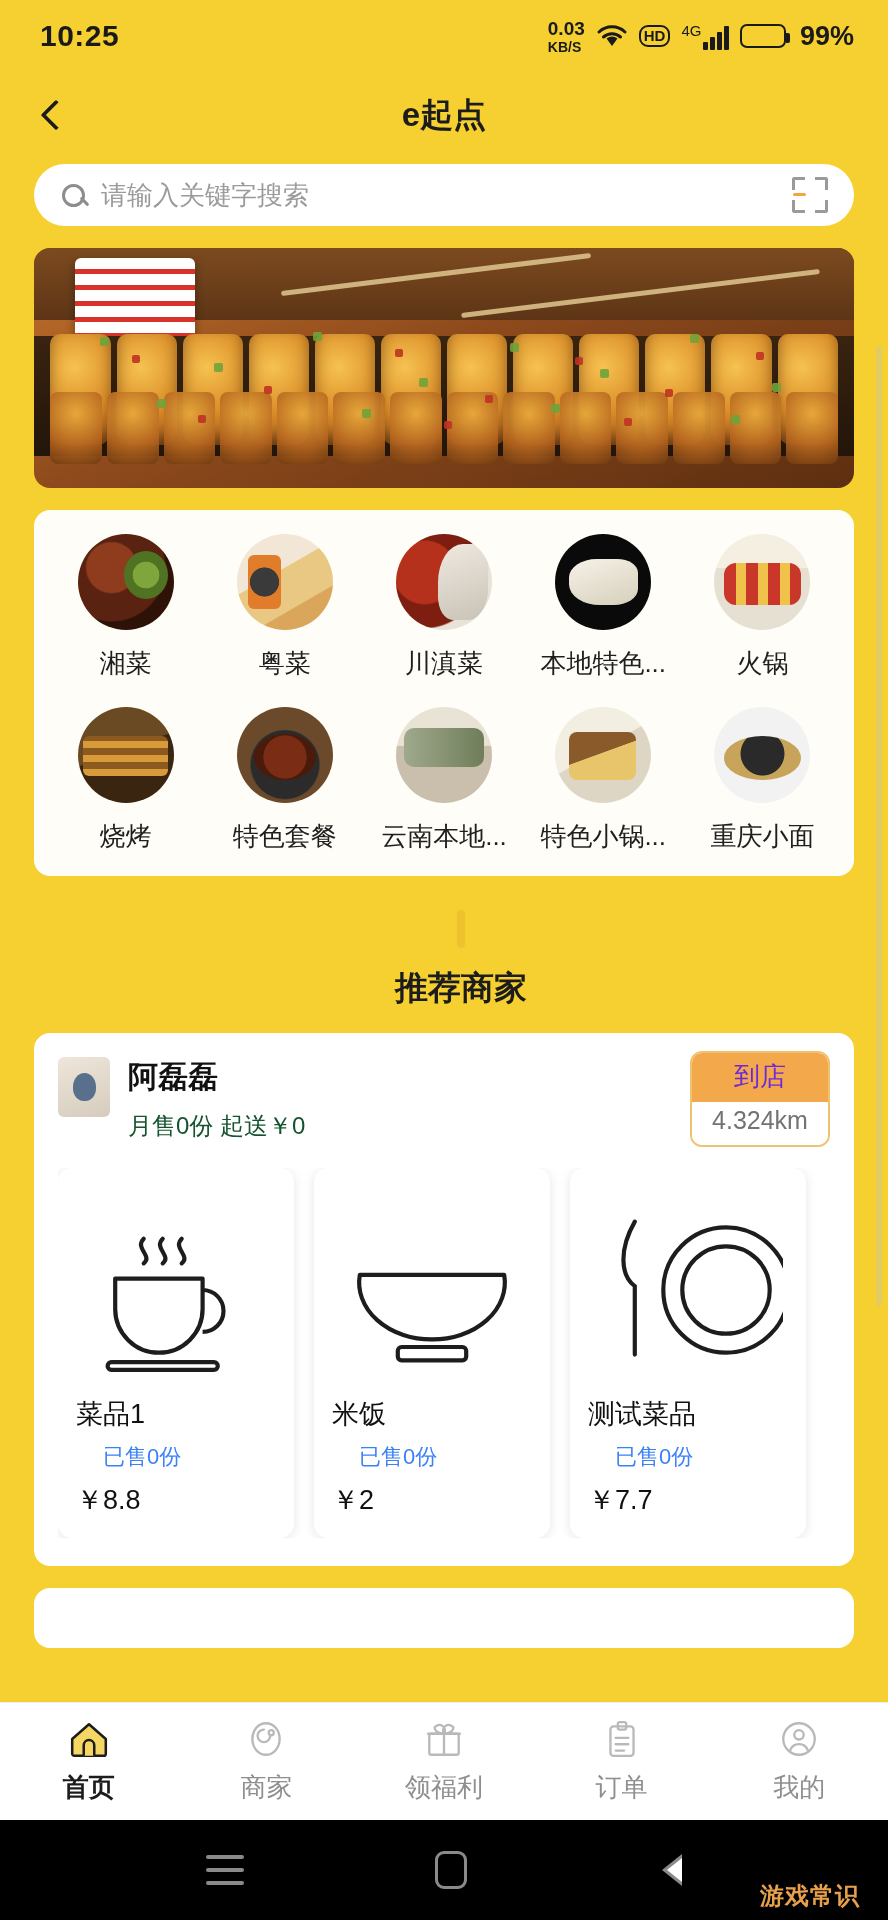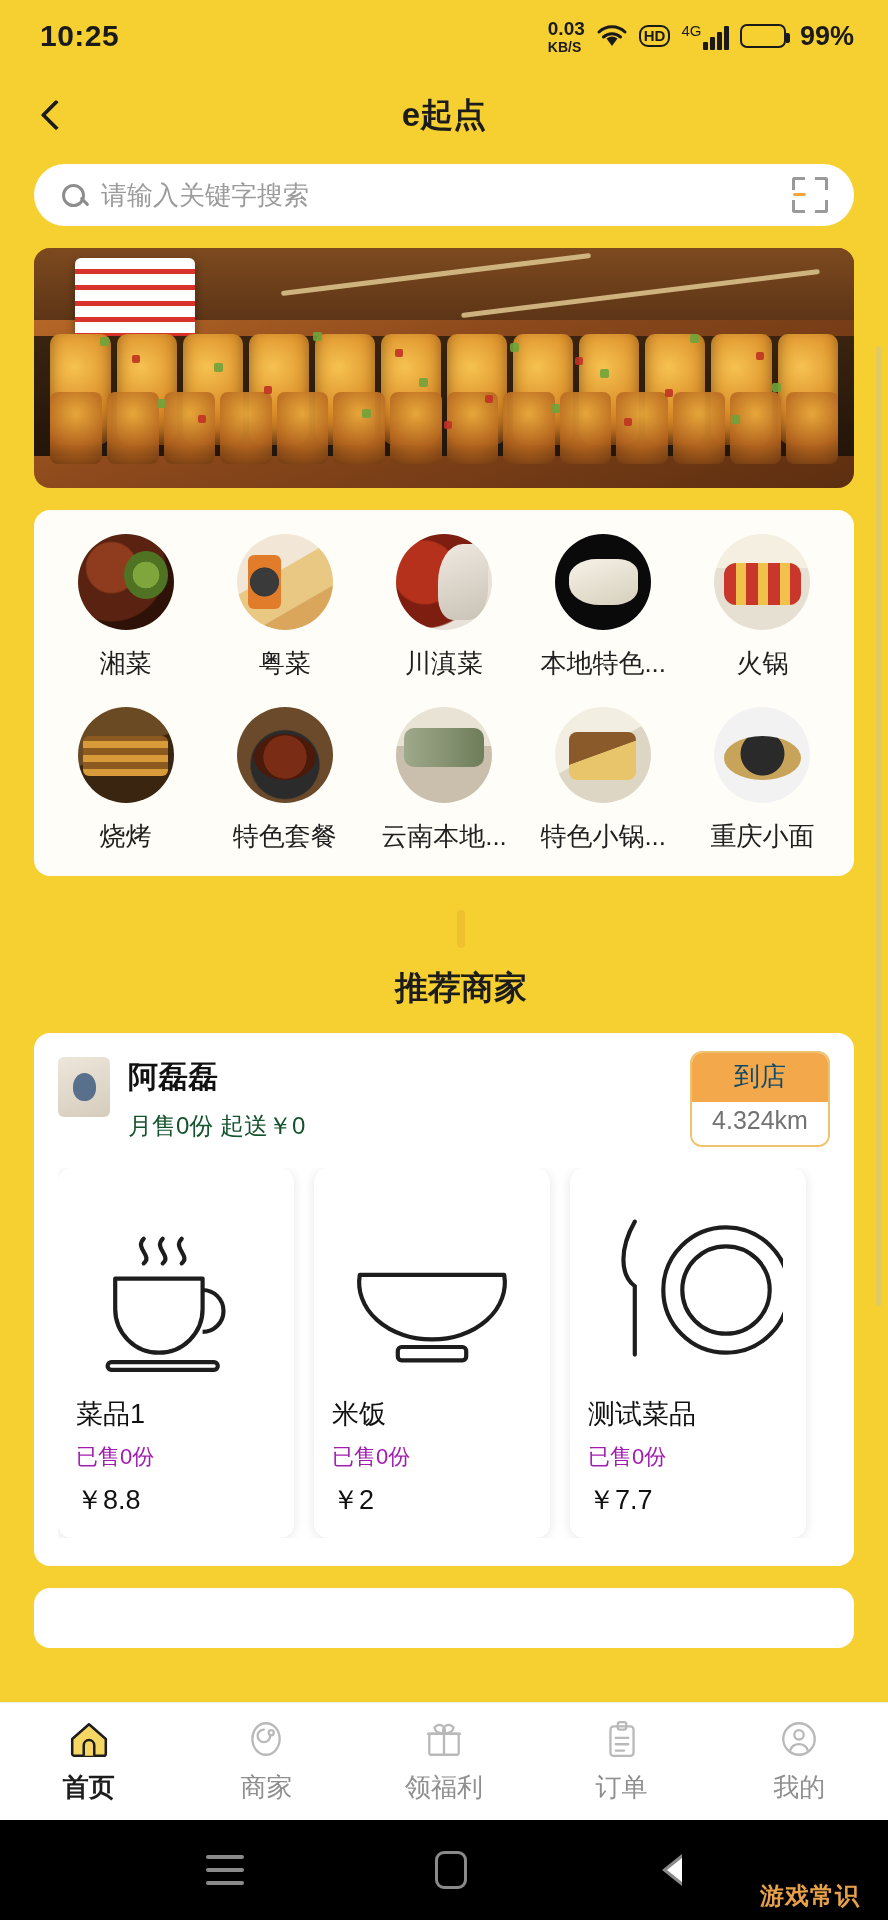--- a/index.html
+++ b/index.html
@@ -203,32 +203,32 @@
     background:#59708C; border-radius: 50% 50% 45% 45%;
   }
   .shop-meta { flex: 1; min-width: 0; }
   .shop-name { font-size: 30px; font-weight: 700; color: #111; }
   .shop-sub { margin-top: 12px; font-size: 24px; color: #14532d; }
   .badge {
     position: absolute; right: 24px; top: 18px; width: 140px;
     border: 2px solid #EFC36E; border-radius: 12px; overflow: hidden; text-align: center;
     background: #fff;
   }
-  .badge-top { background:#F3A94B; color:#0c4a6e; font-size:26px; padding: 6px 0 8px; font-weight:500;}
+  .badge-top { background:#F3A94B; color:#6d28d9; font-size:26px; padding: 6px 0 8px; font-weight:500;}
   .badge-bot { color:#737373; font-size: 25px; padding: 4px 0 10px; background:#fff;}
 
   .dish-row { display:flex; gap: 20px; margin-top: 26px; overflow: hidden; }
   .dish {
     flex: 0 0 236px; background:#fff; border-radius: 14px;
     box-shadow: 0 2px 12px rgba(0,0,0,.10); padding: 16px 0 20px; cursor:pointer;
   }
   .dish-img { height: 212px; display:flex; align-items:center; justify-content:center; }
   .dish-txt { padding: 0 18px; }
   .dish-name { font-size: 27px; color:#111; font-weight:500; white-space:nowrap; overflow:hidden; text-overflow:ellipsis;}
-  .dish-sold { font-size: 22px; color:#a21caf; margin-top: 10px; }
+  .dish-sold { font-size: 22px; color:#3b82f6; margin-top: 10px; margin-left: 27px; }
   .dish-price { font-size: 27px; color:#111; margin-top: 10px; }
 
   .shop-card-2 { margin: 22px 34px 0; background:#fff; border-radius:16px; height: 60px; }
 
   
   .vscroll { position:absolute; right:6px; top:120px; width:6px; height:960px;
              background:#DCCB6B; border-radius:3px; opacity:.85;}
 
   
   .tabbar {

